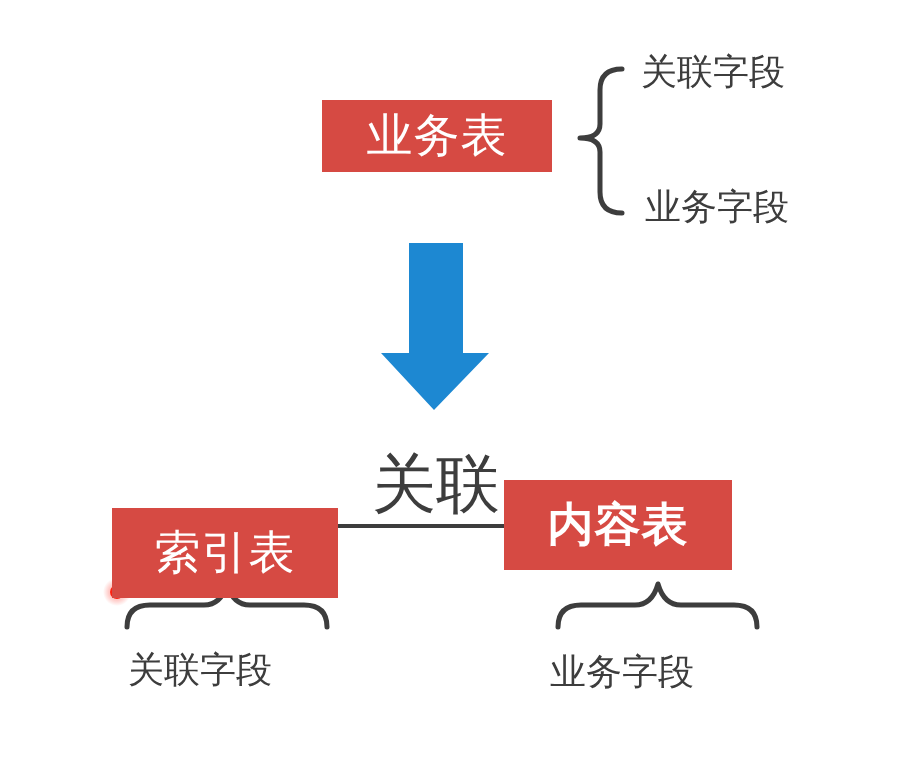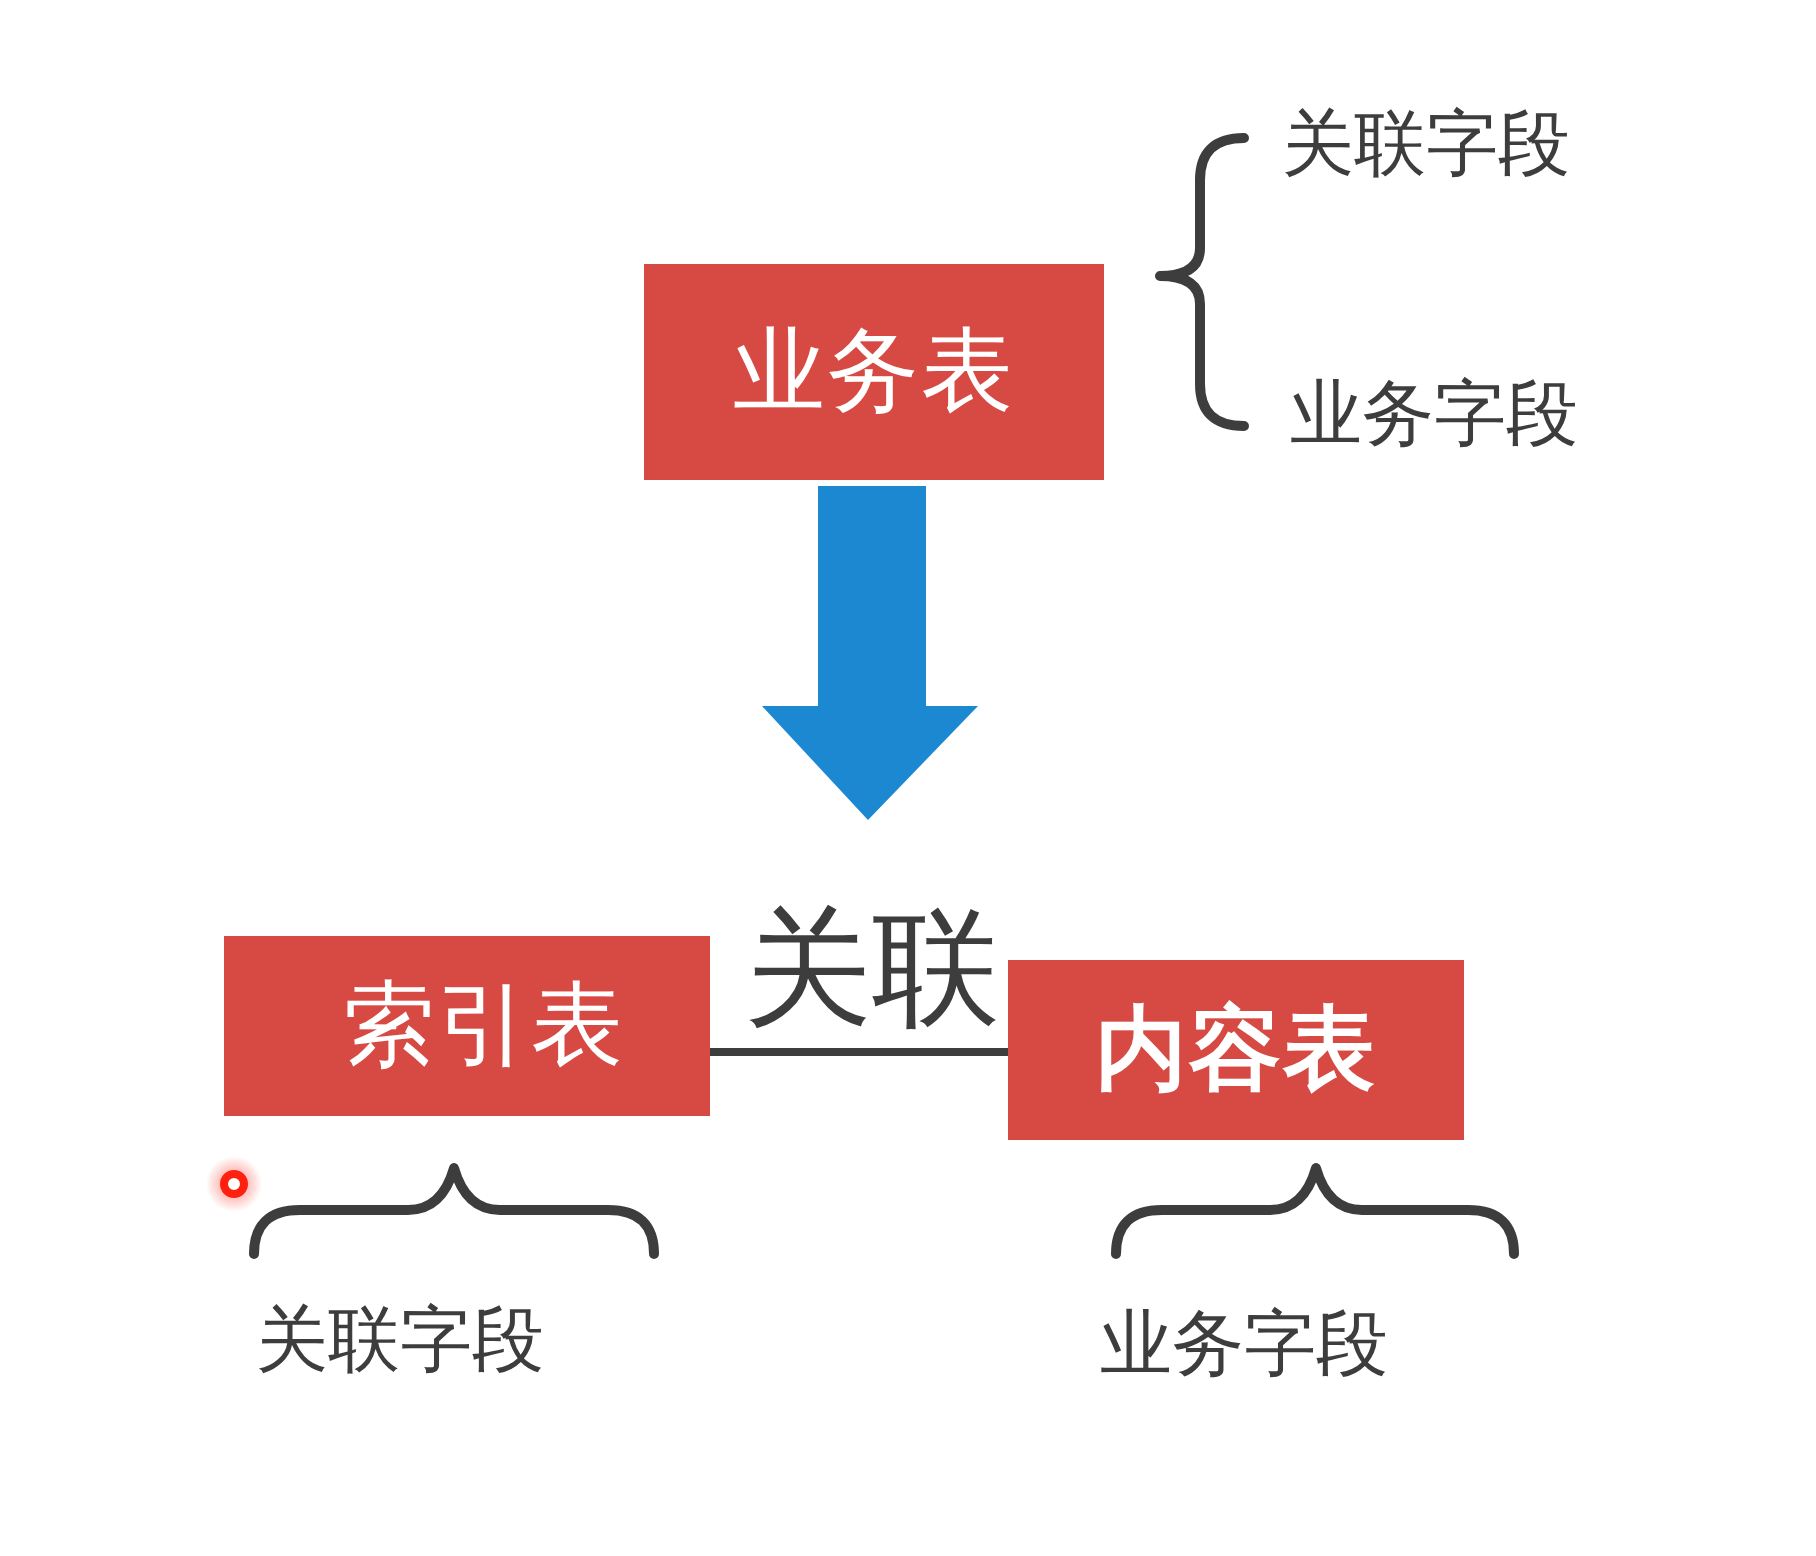--- a/index.html
+++ b/index.html
@@ -15,22 +15,22 @@
     position: absolute;
     background: var(--box-red, #d64a43);
     color: var(--box-text, #ffffff);
     display: flex;
     align-items: center;
     justify-content: center;
     font-size: 46px;
     letter-spacing: 1px;
     user-select: none;
   }
-  #business-box { left: 322px; top: 100px; width: 230px; height: 108px; margin-top: 32px; }
-  #index-box    { left: 112px; top: 468px; width: 226px; height: 90px; padding-left: 17px; }
+  #business-box { left: 322px; top: 100px; width: 230px; height: 72px; }
+  #index-box    { left: 112px; top: 508px; width: 226px; height: 90px; }
   #content-box  { left: 504px; top: 480px; width: 228px; height: 90px; font-weight: bold; }
 
   .field-label {
     position: absolute;
     color: var(--ink, #3d3d3d);
     font-size: 36px;
     line-height: 52px;
     white-space: nowrap;
     user-select: none;
   }

